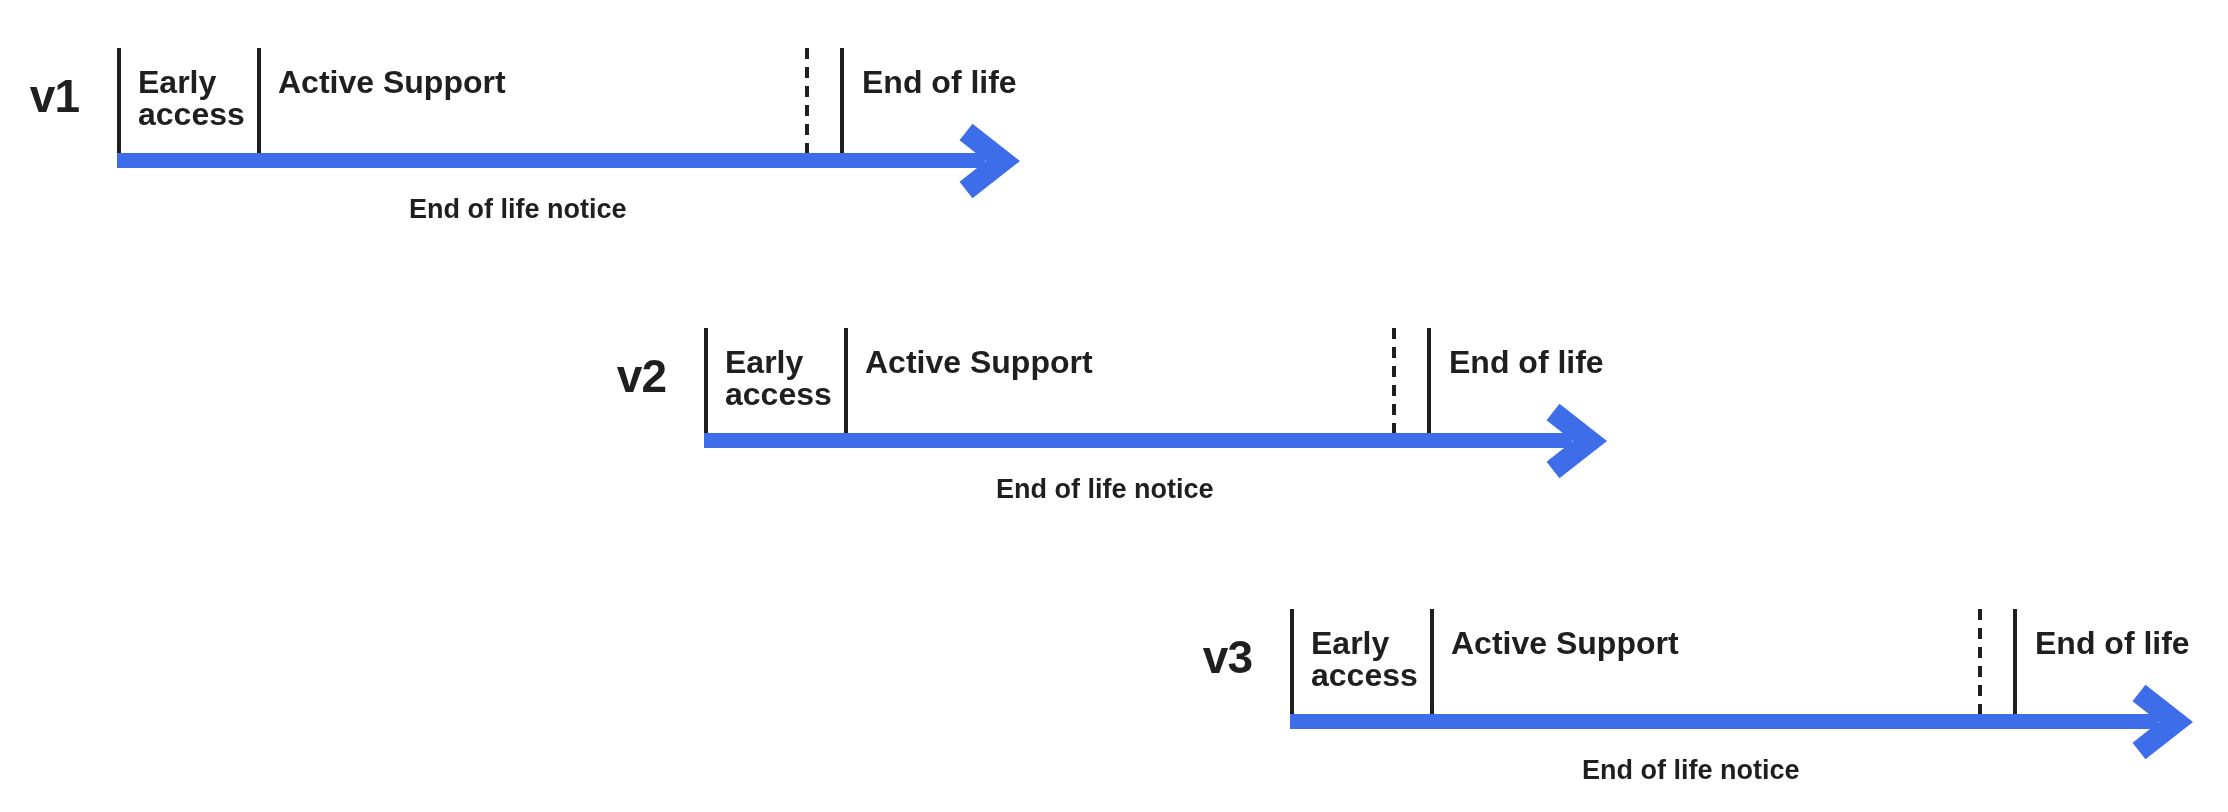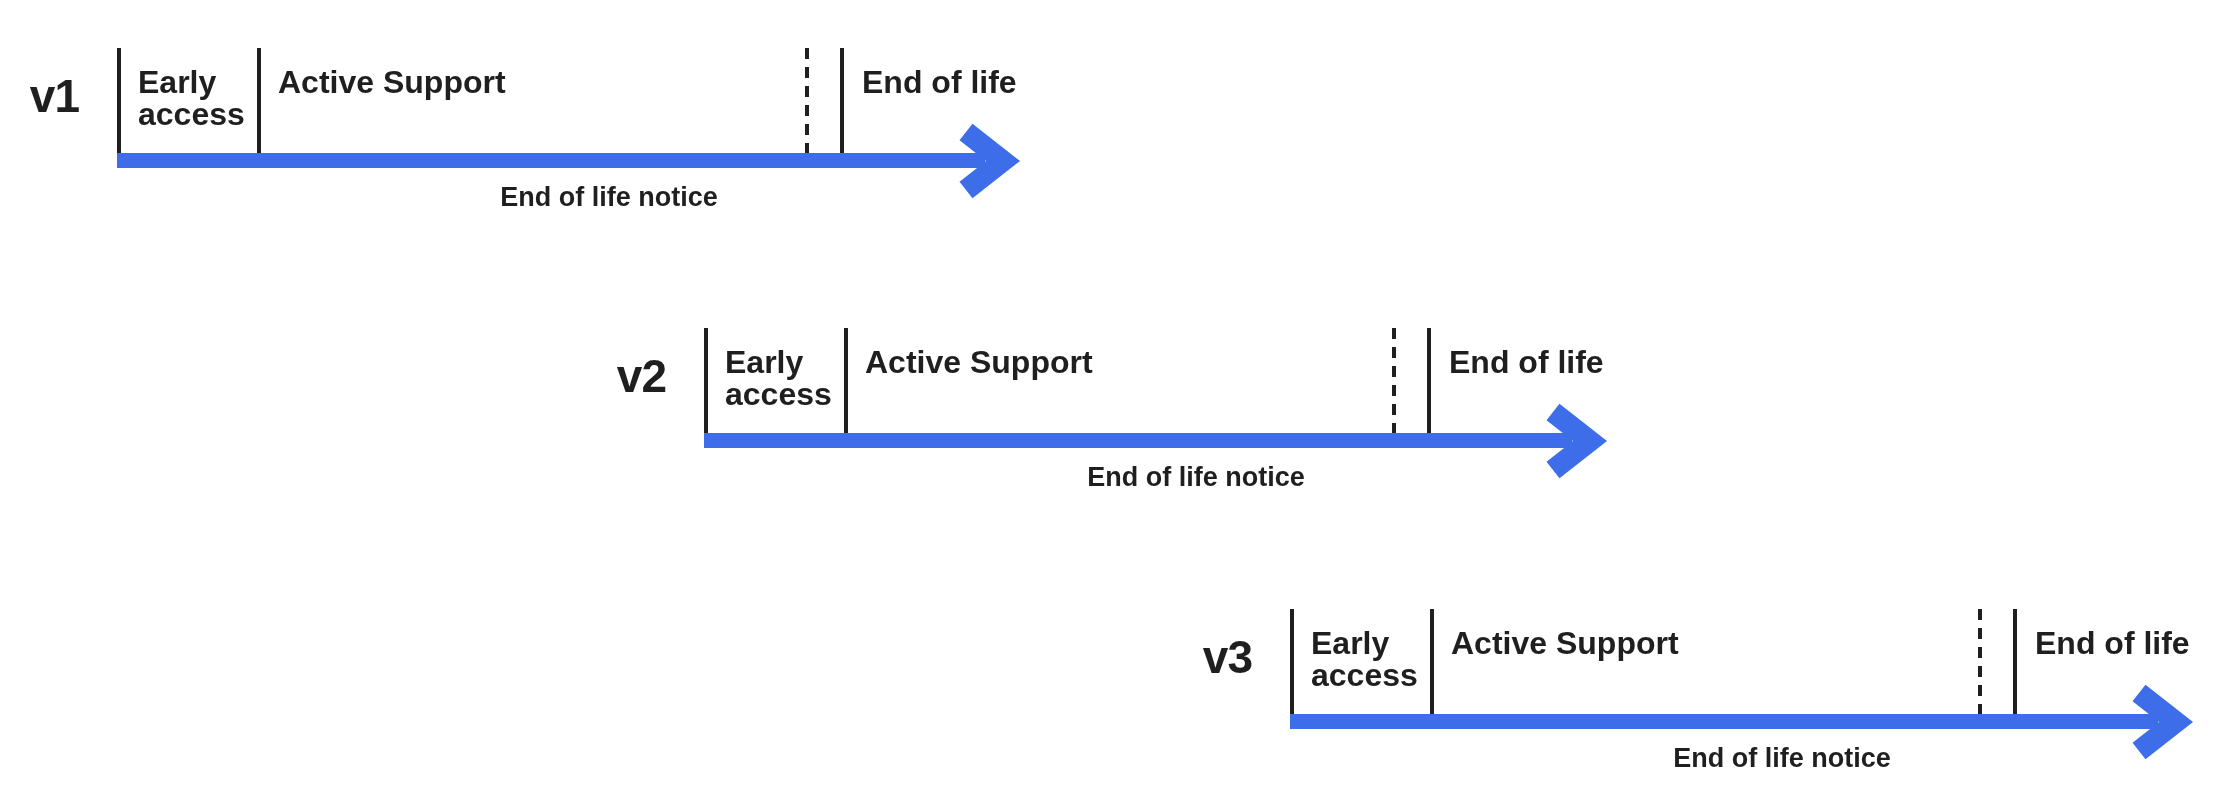--- a/index.html
+++ b/index.html
@@ -60,23 +60,23 @@
     font-size: 32px;
     line-height: 32px;
     white-space: nowrap;
     margin-top: 18px;
   }
   .phase-label.early  { left: 21px; width: 112px; white-space: normal; }
   .phase-label.active { left: 161px; }
   .phase-label.eol    { left: 745px; }
   .notice-label {
     position: absolute;
-    left: 292px; top: 133px;
+    left: 292px; top: 145px;
     width: 400px;
-    text-align: center;
+    text-align: left;
     font-size: 27px;
     line-height: 32px;
     white-space: nowrap;
   }
   .bar {
     position: absolute;
     left: 0; top: 105px;
     width: 868px; height: 15px;
     background: var(--arrow);
   }

